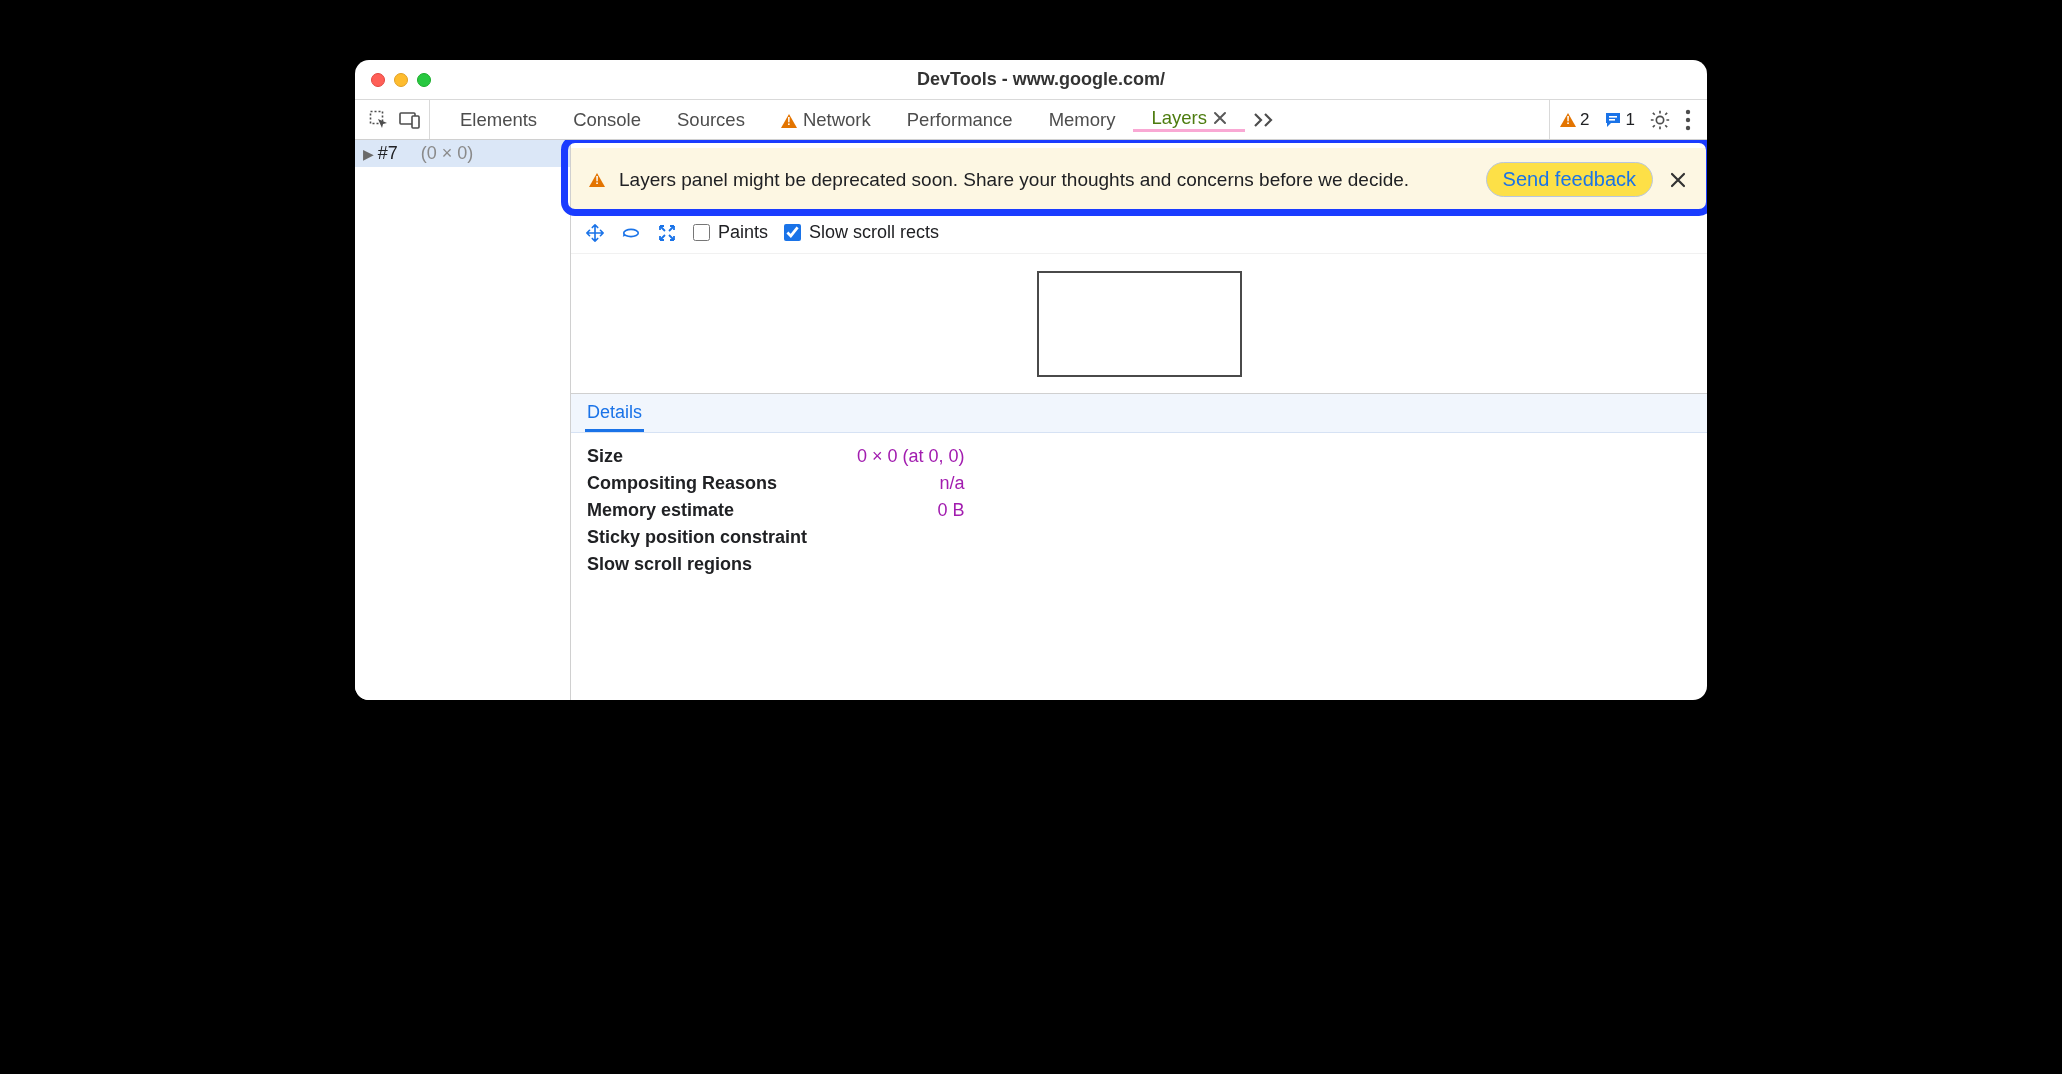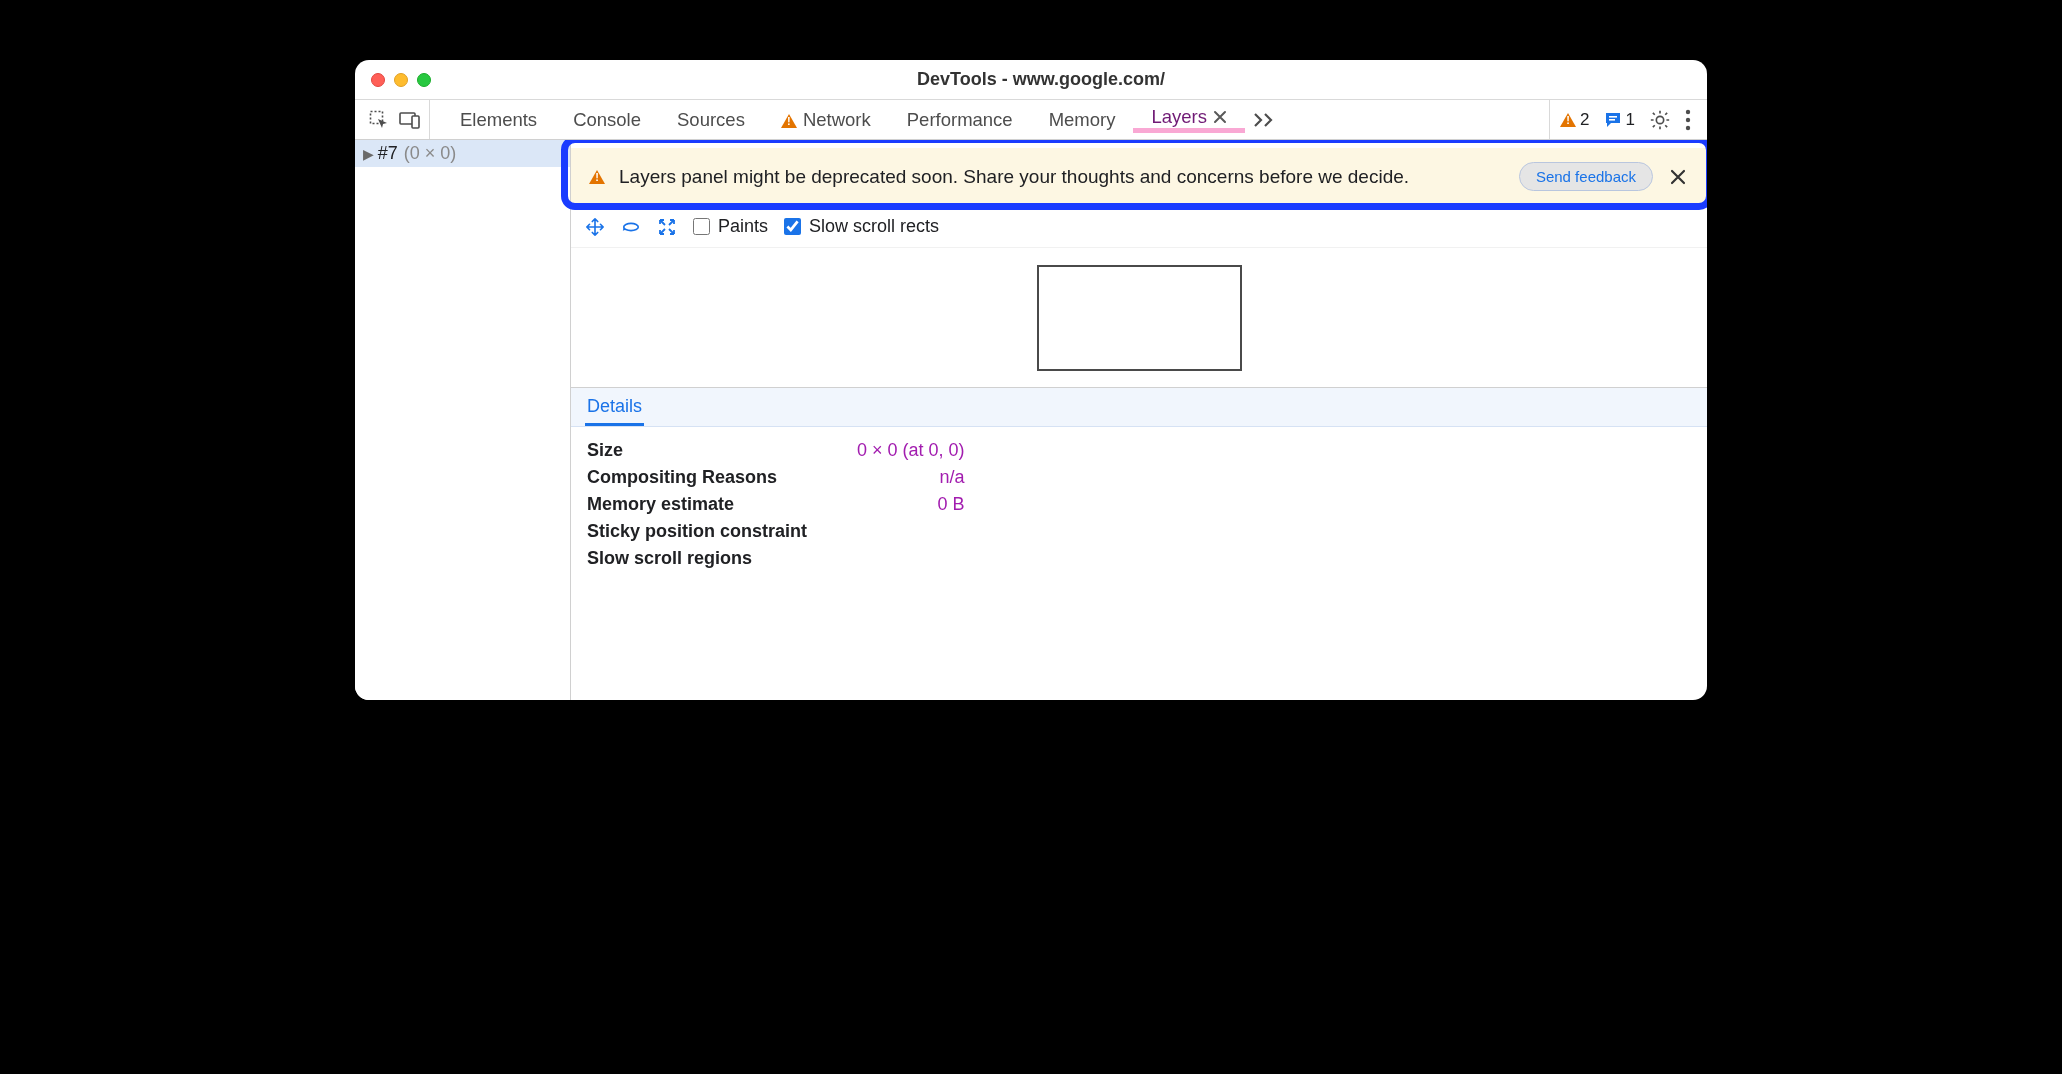--- a/index.html
+++ b/index.html
@@ -51,21 +51,21 @@
     padding: 0 6px;
     gap: 12px;
   }
   .ts-left { display:flex; align-items:center; gap:10px; padding:0 8px; border-right:1px solid #d9d9d9; }
   .tabs { display:flex; align-items:center; }
   .tab {
     display:flex; align-items:center; gap:6px;
     padding: 0 18px; color:#4d4d4d; cursor:pointer; font-size:18.5px;
     white-space:nowrap;
   }
-  .tab.active { color:#701a75; border-bottom: 5px solid #f9a8d4; font-weight:500;}
+  .tab.active { color:#4d7c0f; border-bottom: 3px solid #f9a8d4; font-weight:500;}
   .tab .warn-tri { transform: translateY(1px); }
   .tab .x { color:#595959; font-weight:400; }
   .chevrons { padding:0 8px; display:flex; align-items:center; color:#4d4d4d; }
   .ts-spacer { flex:1; }
   .ts-right { display:flex; align-items:center; gap:14px; padding:0 10px; border-left:1px solid #d9d9d9; }
   .count-badge { display:flex; align-items:center; gap:4px; font-size:17px; }
   .count-badge .msg-ic { color:#1a73e8; }
   
   .warn-tri {
     width:0;height:0;border-left:8px solid transparent;border-right:8px solid transparent;
@@ -81,38 +81,38 @@
   }
   .sidebar {
     width: 216px; border-right:1px solid #d0d0d0;
     background:#fff;
   }
   .tree-row {
     display:flex; align-items:center; gap:4px;
     background:#dbe7f7; padding:3px 8px; font-size:18px;
   }
   .tree-arrow { color:#6a6a6a; font-size:14px; }
-  .dim { color:#8a8a8a; padding-left:2px; }
+  .dim { color:#8a8a8a; padding-left:2px;margin-left:17px; }
   .main { flex:1; display:flex; flex-direction:column; position:relative; }
   
   .banner-wrap {
     position:relative;
   }
   .banner {
     background:#fdf7e3;
     display:flex; align-items:center; gap:14px;
     padding: 14px 18px;
     border-bottom:1px solid #ecdca2;
     margin-top:8px;
   }
   .banner-text { flex:1; font-size:19px; color:#202124; }
   .feedback-btn {
     border:1px solid #b9c6de; border-radius:20px;
-    padding:5px 16px; color:#1a73e8; background:#e5e5e5;
-    font-size:15px; cursor:pointer;
+    padding:5px 16px; color:#1a73e8; background:#fde047;
+    font-size:20px; cursor:pointer;
   }
   .banner-close { width:22px;height:22px; color:#333; cursor:pointer; display:flex;align-items:center;justify-content:center;}
   .highlight-ring {
     position:absolute; inset:-4px -6px -4px -10px;
     border:7px solid #1a3cff; border-radius:14px;
     pointer-events:none;
   }
   
   .ltoolbar {
     display:flex; align-items:center; gap:16px;

